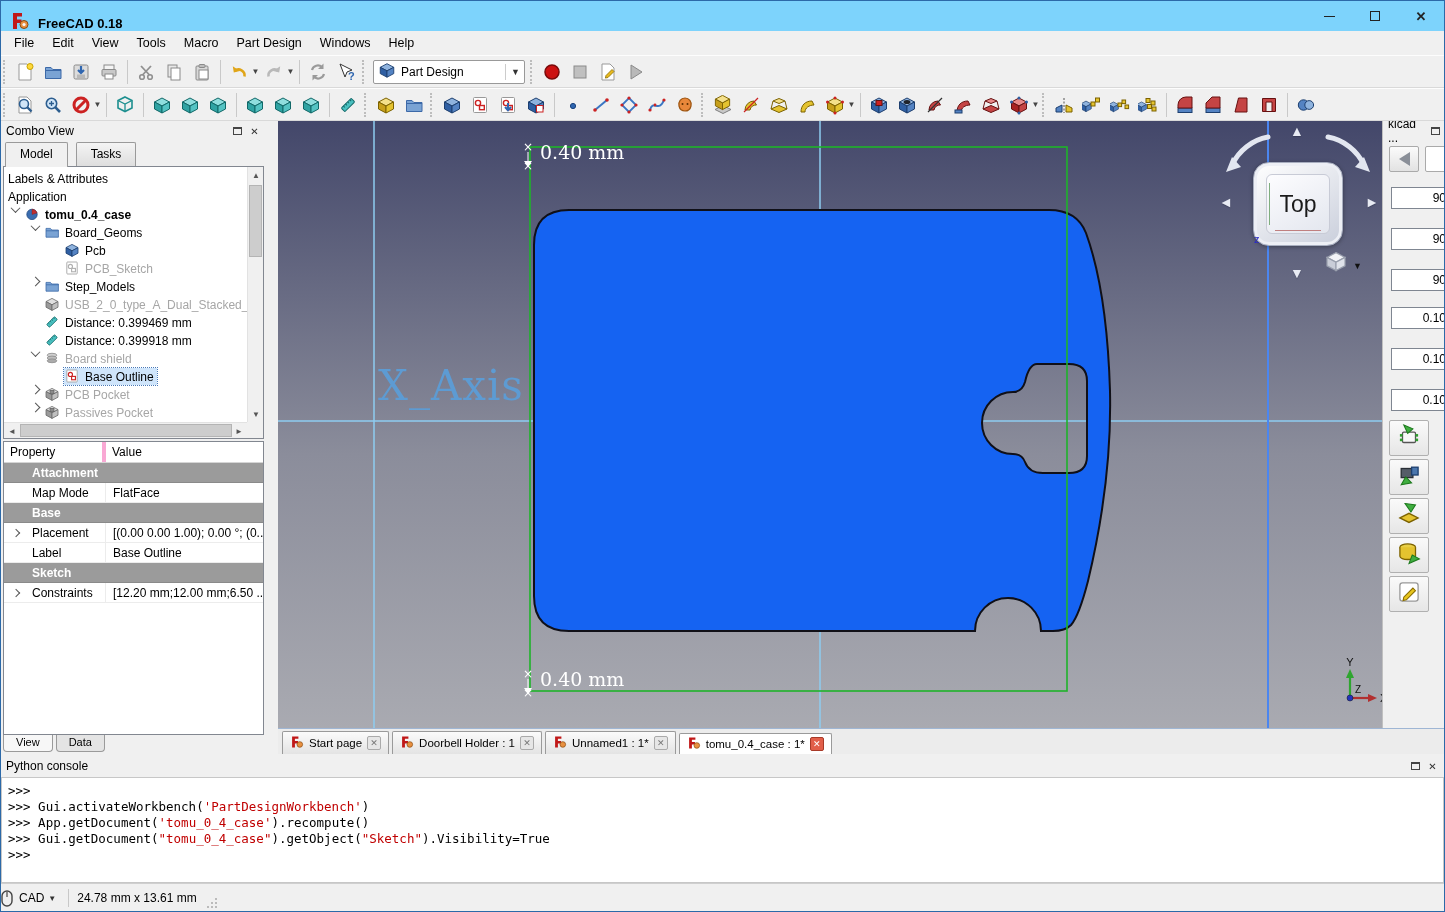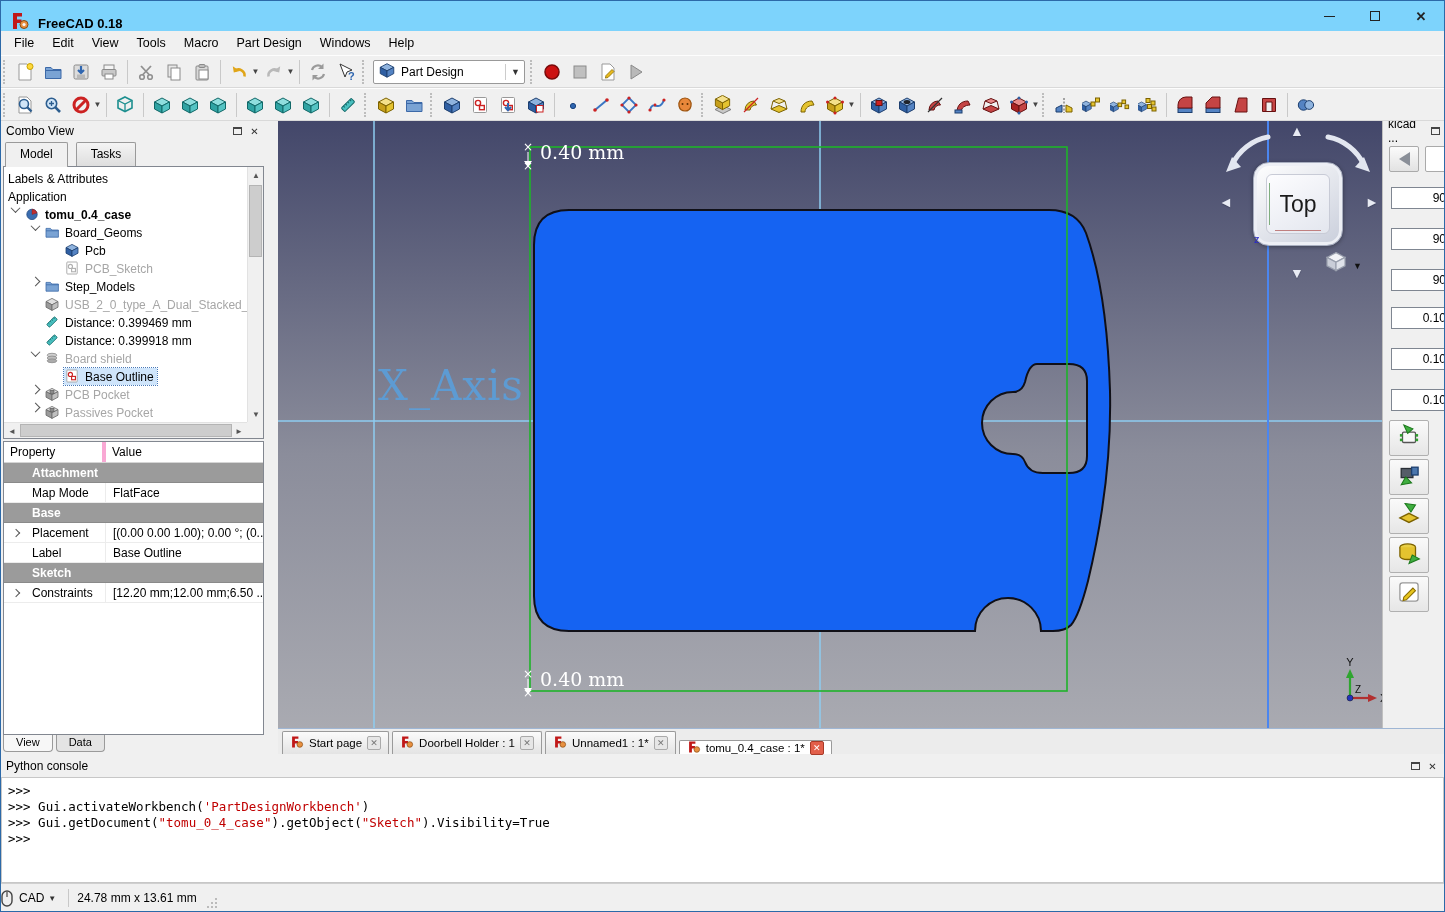--- a/index.html
+++ b/index.html
@@ -108,21 +108,21 @@
   .rbtn-part{width:24px;height:26px;background:#fff;border:1px solid #aaa;border-radius:2px;}
   .kinput{position:absolute;left:8px;width:58px;height:22px;background:#fff;border:1px solid #7f8691;
           font-size:12px;text-align:right;line-height:20px;padding-right:2px;}
   .kbtn{position:absolute;left:6px;width:40px;height:36px;background:linear-gradient(#fafafa,#e6e6e6);
         border:1px solid #b0b0b0;border-radius:2px;display:flex;align-items:center;justify-content:center;}
   .kbtn svg{width:26px;height:26px;}
   
   .doctabs{position:absolute;left:277px;right:0;top:607px;height:26px;background:#ececec;display:flex;align-items:flex-end;padding-left:4px;border-top:1px solid #9fb6d4;}
   .dtab{height:23px;border:1px solid #9a9a9a;border-bottom:none;background:linear-gradient(#fbfbfb,#e3e3e3);
         border-radius:2px 2px 0 0;padding:0 7px;display:flex;align-items:center;gap:5px;font-size:11.5px;margin-right:3px;}
-  .dtab.active{background:#fff;height:14px;}
+  .dtab.active{background:#fff;height:21px;}
   .dtab svg{width:14px;height:14px;}
   .cx{width:14px;height:14px;border:1px solid #aaa;background:#e6e6e6;font-size:9px;line-height:12px;text-align:center;color:#777;border-radius:2px;}
   .dtab.active .cx{background:#e25f4a;border-color:#a83a28;color:#fff;}
   
   .console{position:absolute;left:0;top:755px;width:100%;height:127px;background:#f0f0f0;}
   .console .body{position:absolute;left:0;top:21px;right:0;bottom:0;background:#fff;border:1px solid #c7c7c7;
                  font-family:"DejaVu Sans Mono",monospace;font-size:12.5px;padding:5px 0 0 6px;overflow:hidden;}
   .cline{height:16px;white-space:pre;}
   .cp{color:#000;}.ck{color:#0000cc;font-weight:bold;}.cs{color:#c00000;}.cn{color:#000;}
   
@@ -1123,20 +1123,21 @@
       <span>Python console</span>
       <span class="sp"></span>
       <span class="mini-ico">
           <span class="float-ico"></span>
         </span>
       <span class="mini-ico">✕</span>
     </div>
     <div class="body" id="consolebody">
         <div class="cline"><span class="cp">&gt;&gt;&gt; </span></div>
         <div class="cline"><span class="cp">&gt;&gt;&gt; </span><span class="cn">Gui.activateWorkbench(</span><span class="cs">'PartDesignWorkbench'</span><span class="cn">)</span></div>
+        <div class="cline"><span class="cp">&gt;&gt;&gt; </span><span class="cn">App.getDocument(</span><span class="cs">'tomu_0_4_case'</span><span class="cn">).recompute()</span></div>
         <div class="cline"><span class="cp">&gt;&gt;&gt; </span><span class="cn">Gui.getDocument(</span><span class="cs">"tomu_0_4_case"</span><span class="cn">).getObject(</span><span class="cs">"Sketch"</span><span class="cn">).Visibility=True</span></div>
         <div class="cline"><span class="cp">&gt;&gt;&gt; </span></div>
       </div>
   </div>
 
   <div class="statusbar">
     <div class="statright">
       <svg width="12" height="17" viewBox="0 0 12 17">
         <rect x="1" y="1" width="10" height="15" rx="5" fill="none" stroke="#444" stroke-width="1.4"></rect>
         <line x1="6" y1="2" x2="6" y2="7" stroke="#444" stroke-width="1.2"></line>

